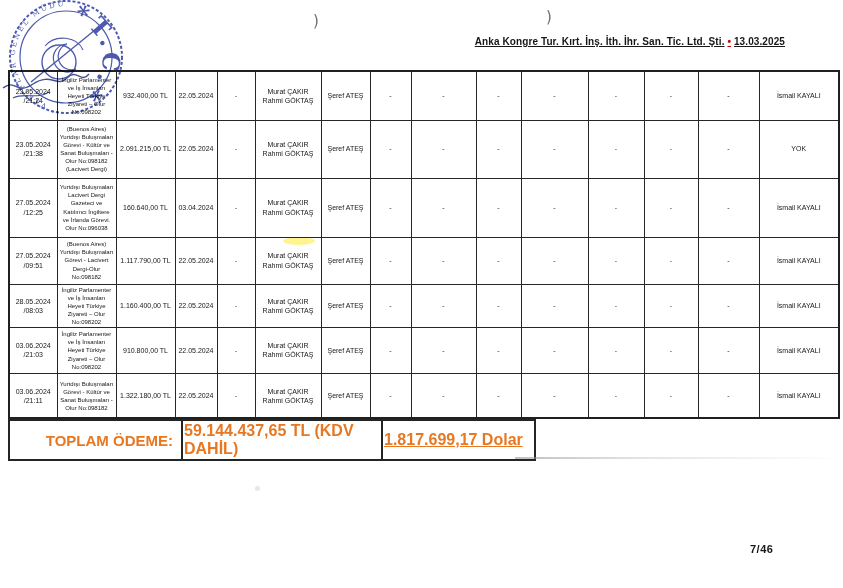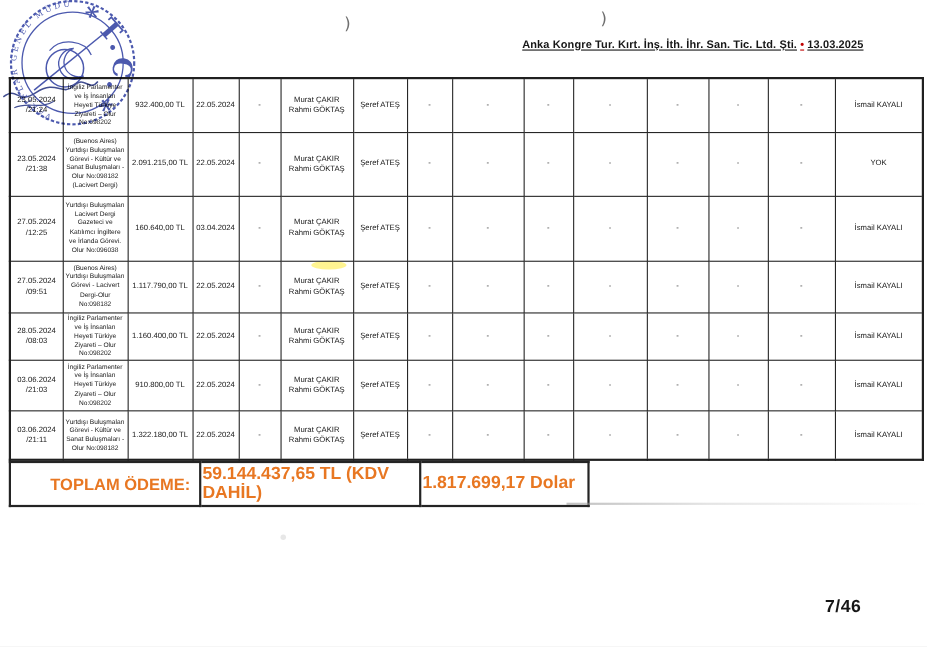--- a/index.html
+++ b/index.html
@@ -30,21 +30,21 @@
   table.main td.desc{font-size:6px;line-height:1.35;}
   table.main td.thick{border-left-width:1.5px;}
 
   
   table.totals{position:absolute;left:8px;top:419px;width:507px;height:39px;
                border-collapse:collapse;table-layout:fixed;}
   table.totals td{border:2px solid #242424;vertical-align:middle;font-weight:bold;}
   .tot-label{text-align:right;padding-right:8px;font-size:15px;}
   .tot-val{text-align:left;font-size:16px;}
 
-  .pageno{position:absolute;left:750px;top:543px;font-size:16px;font-weight:bold;
+  .pageno{position:absolute;left:750px;top:543px;font-size:11px;font-weight:bold;
           letter-spacing:.5px;}
 
   
   .highlight{position:absolute;left:283px;top:237px;width:32px;height:8px;
              background:#fff176;border-radius:50%;opacity:.8;}
 
   
   .stamp{position:absolute;left:-15px;top:-24px;width:162px;height:162px;
          mix-blend-mode:multiply;opacity:.85;pointer-events:none;}
   .stamp svg{width:100%;height:100%;}
@@ -204,21 +204,21 @@
           <td class="thick">İsmail KAYALI</td>
         </tr>
       </tbody>
   </table>
 
   <table class="totals">
     <tbody>
       <tr>
         <td class="tot-label" style="width: 162px; color: rgb(232, 119, 34);">TOPLAM ÖDEME:</td>
         <td class="tot-val" style="width: 196px; color: rgb(232, 119, 34);">59.144.437,65 TL (KDV DAHİL)</td>
-        <td class="tot-val" style="width: 149px; color: rgb(232, 119, 34);">1.817.699,17 Dolar</td>
+        <td class="tot-val" style="width: 149px; color: rgb(232, 119, 34); text-decoration: underline;">1.817.699,17 Dolar</td>
       </tr>
     </tbody>
   </table>
 
   <div class="streak"></div>
   <div class="smudge"></div>
 
   <div class="pageno">7/46</div>
 
   <div class="stamp">

